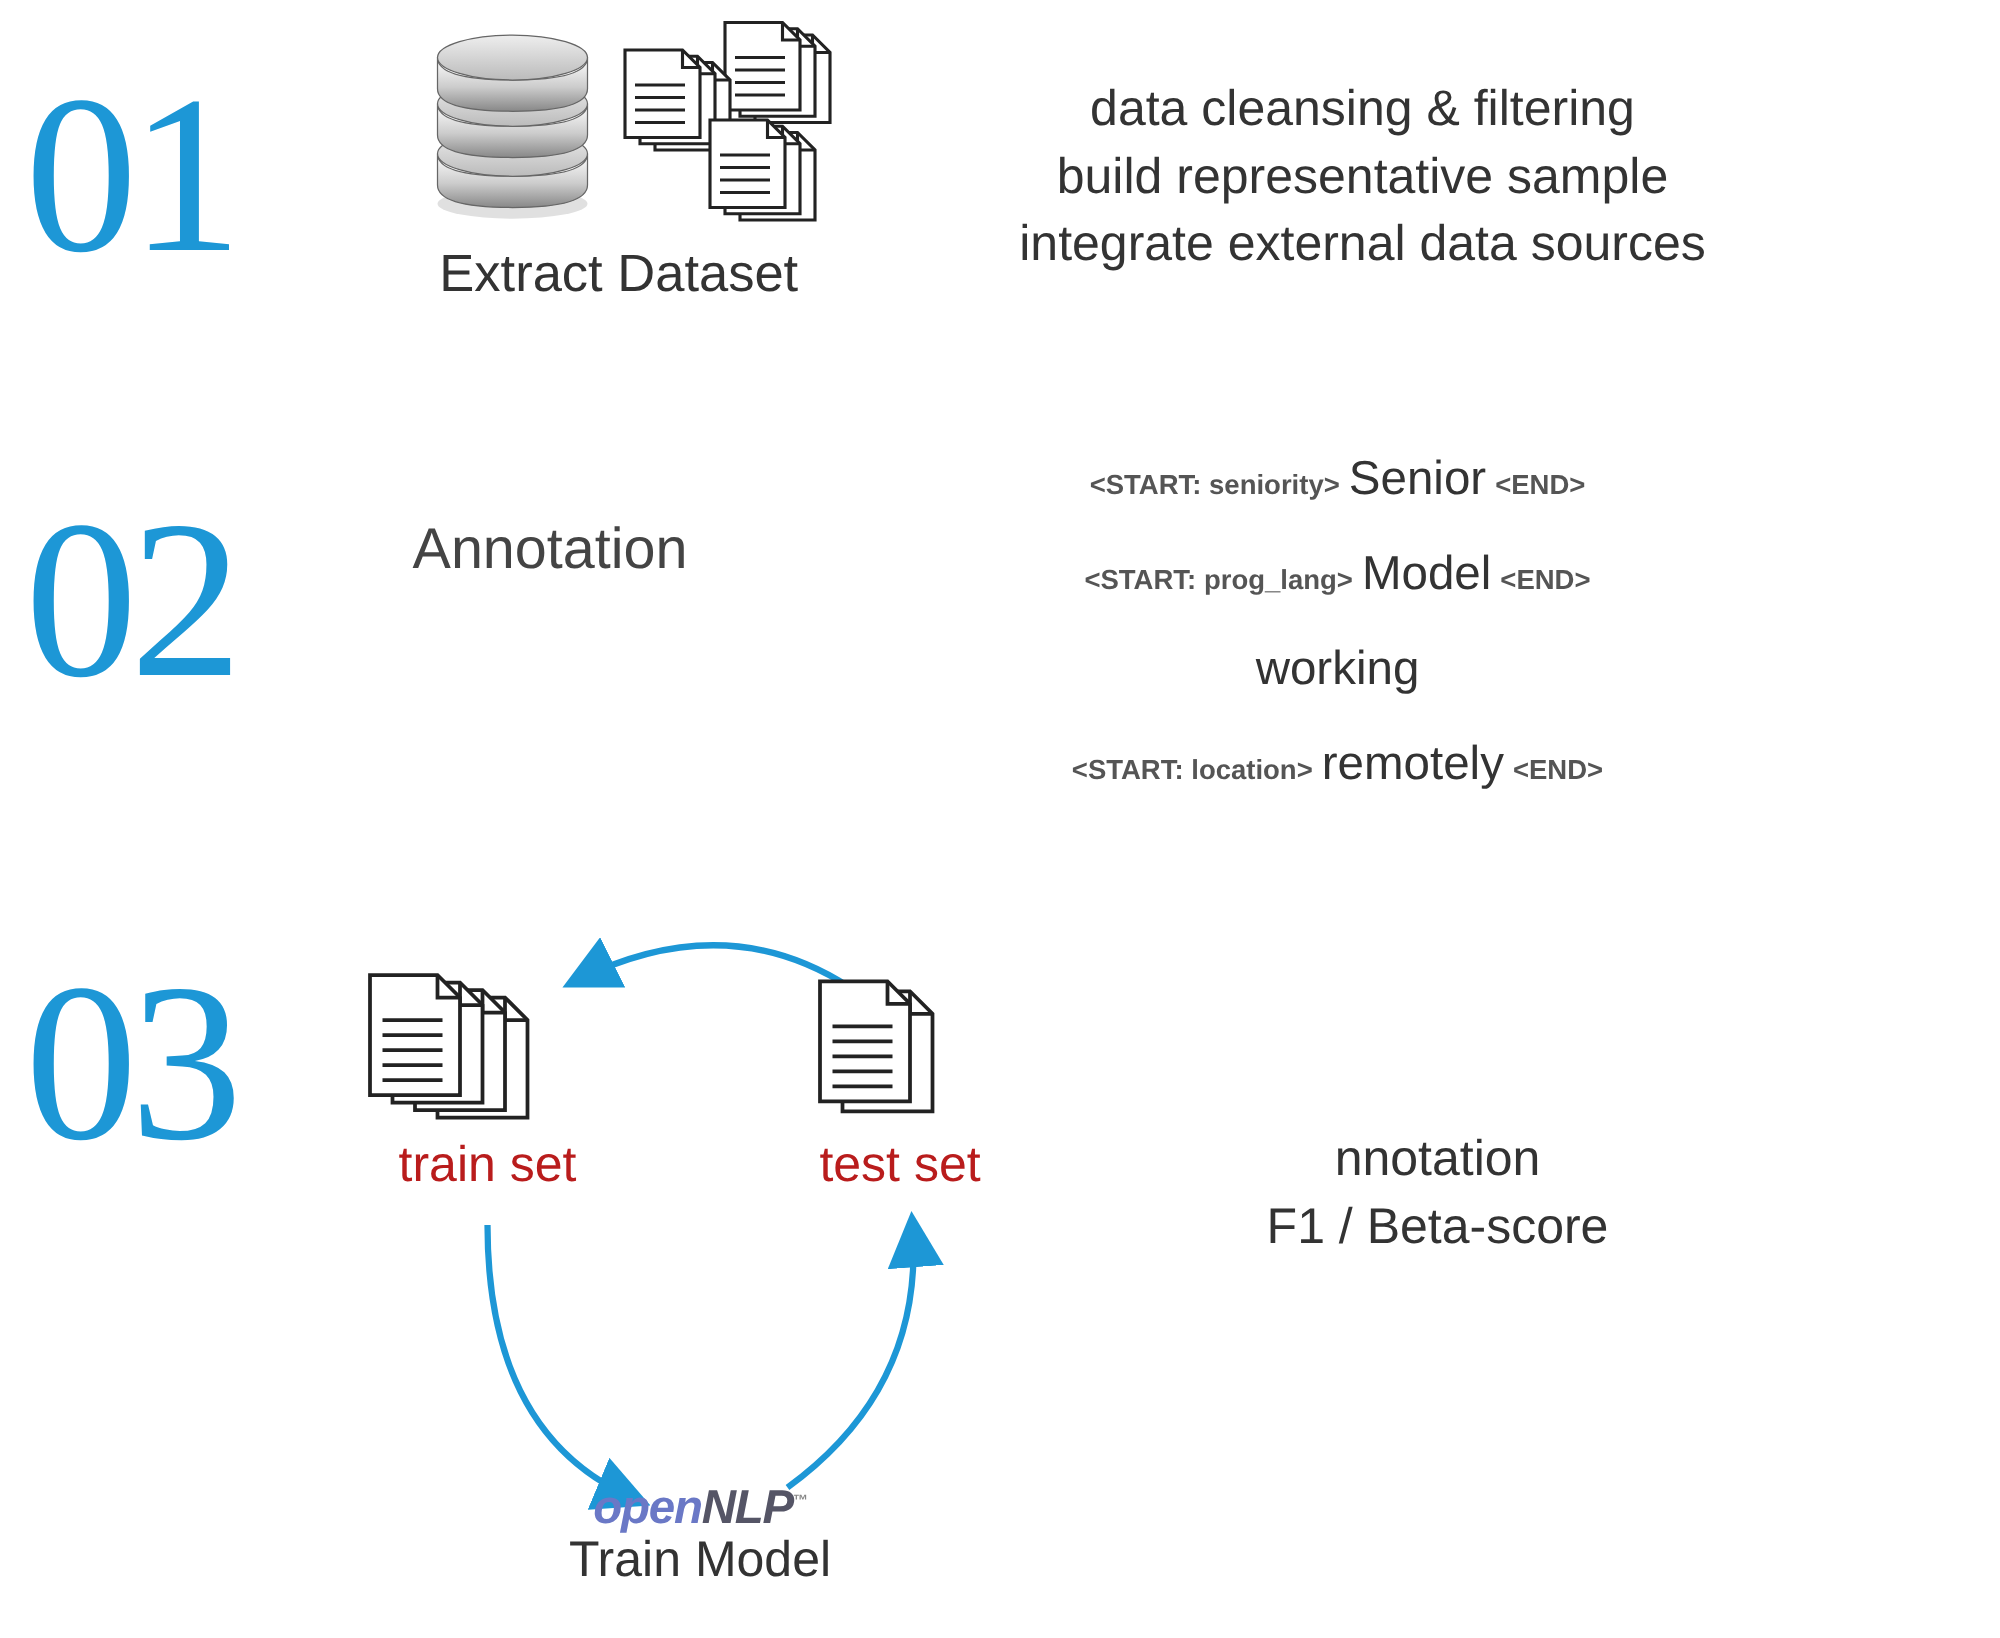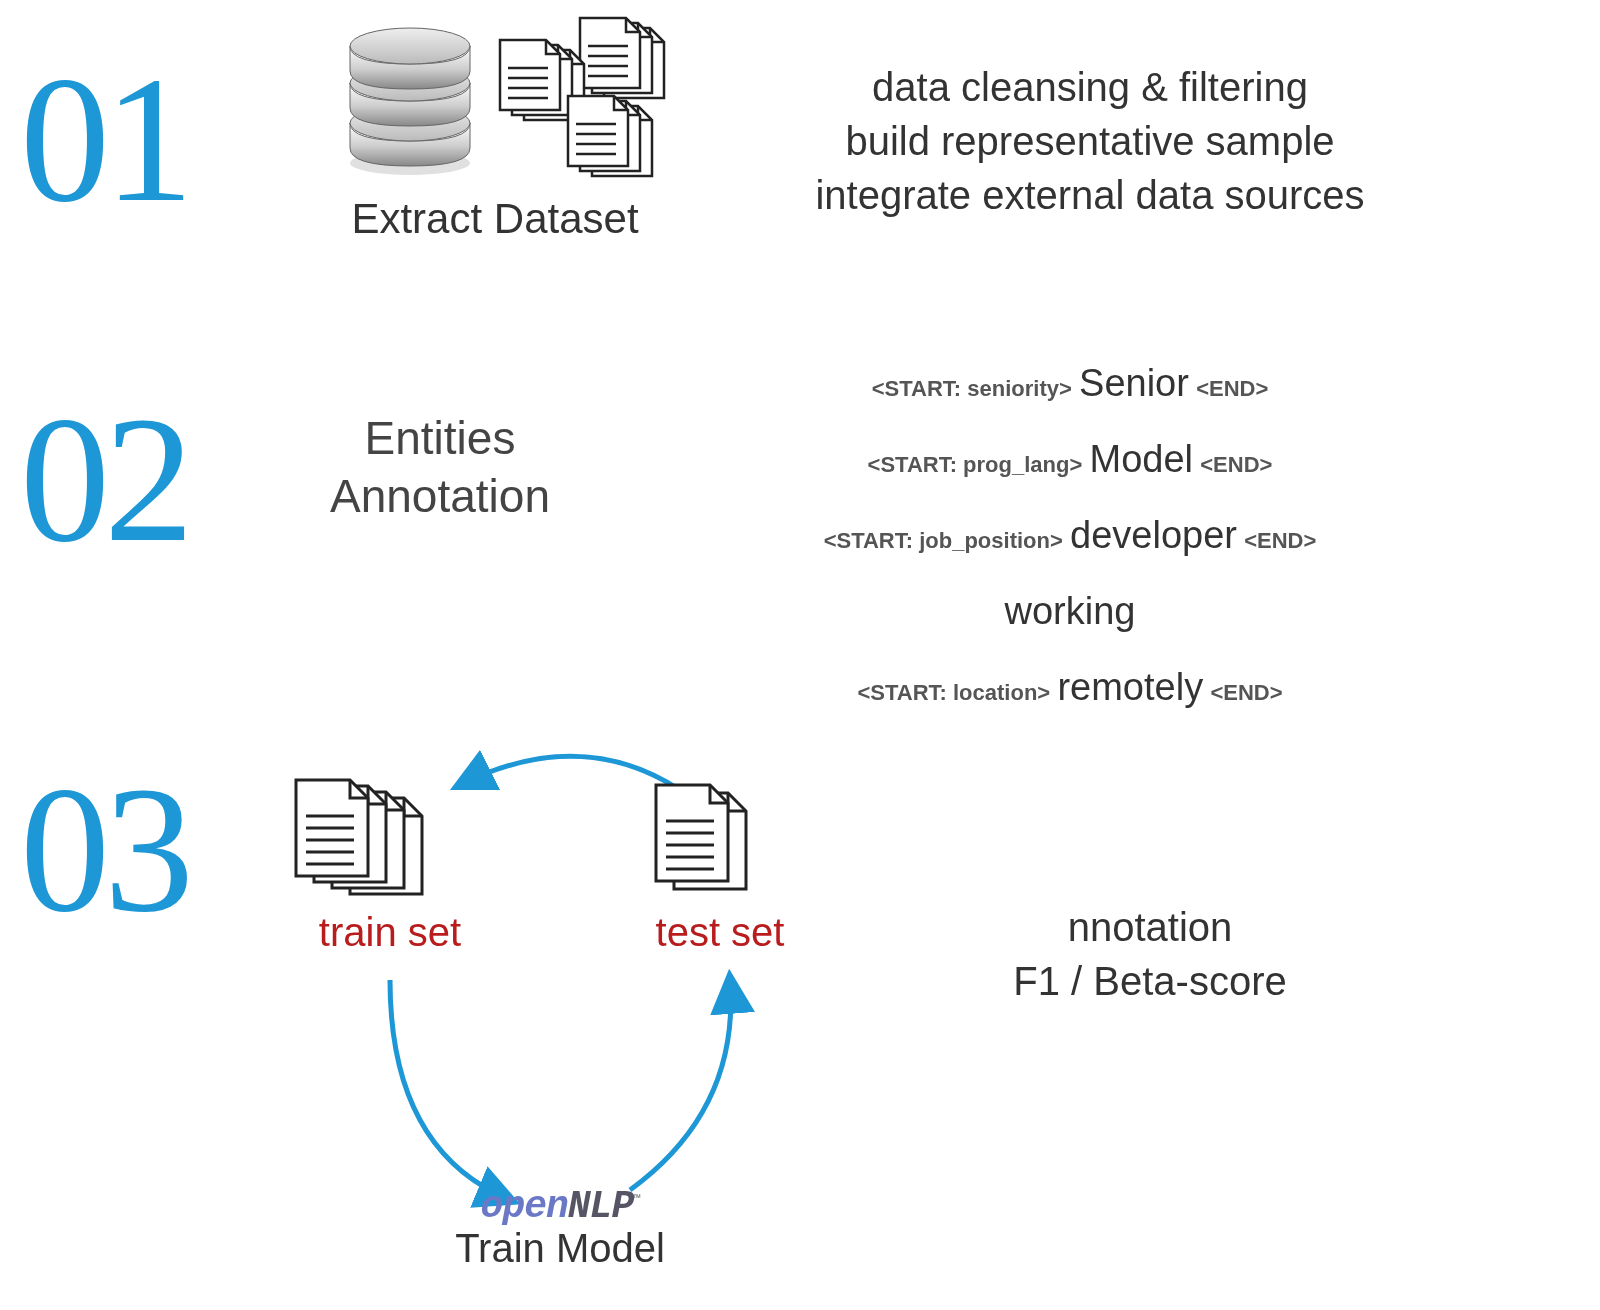--- a/index.html
+++ b/index.html
@@ -6,21 +6,21 @@
   .page{width:1336px;height:1310px;position:relative;}
   .stepnum{font-family:"Bodoni MT","Didot","Times New Roman",serif;font-weight:400;color:#1d97d6;font-size:180px;line-height:1;position:absolute;letter-spacing:-6px;}
   .thin{font-weight:100;}
   .c1{position:absolute;}
   .desc{font-size:40px;font-weight:200;color:#333;text-align:center;line-height:1.35;}
   .midlabel{font-size:46px;font-weight:200;color:#444;text-align:center;}
   .ann{font-size:26px;font-weight:200;color:#555;text-align:center;line-height:2.0;}
   .ann .tag{font-size:22px;color:#555;font-weight:bold;}
   .ann .val{font-size:38px;color:#333;}
   .setlbl{font-size:40px;font-weight:200;color:#b91c1c;}
-  .logo{font-family:Liberation Mono, monospace;font-style:italic;font-weight:600;font-size:38px;color:#6a78c6;letter-spacing:-1px;}
+  .logo{font-family:Liberation Sans, sans-serif;font-style:italic;font-weight:600;font-size:38px;color:#6a78c6;letter-spacing:-1px;}
   .logo .nlp{color:#556;}
   .tm{font-size:12px;vertical-align:super;color:#888;font-style:normal;}
   svg{overflow:visible;}
 </style>
 </head>
 <body>
 
 <div class="page">
 
   <div class="stepnum c1" style="left:20px;top:50px;">01</div>
@@ -121,28 +121,26 @@
 
   <div class="c1 desc" style="left:740px;top:60px;width:700px;">
     <div>data cleansing &amp; filtering</div>
     <div>build representative sample</div>
     <div>integrate external data sources</div>
   </div>
 
   <div class="stepnum c1" style="left:20px;top:390px;">02</div>
 
   <div class="c1 midlabel" style="left:290px;top:410px;width:300px;line-height:1.25;">
-    <div class="thin">Entities</div>
     <div><span>A</span><span class="thin">nnotation</span></div>
   </div>
 
   <div class="c1 ann" style="left:720px;top:345px;width:700px;">
     <div><span class="tag">&lt;START: seniority&gt;</span> <span class="val">Senior</span> <span class="tag">&lt;END&gt;</span></div>
     <div><span class="tag">&lt;START: prog_lang&gt;</span> <span class="val">Model</span> <span class="tag">&lt;END&gt;</span></div>
-    <div><span class="tag">&lt;START: job_position&gt;</span> <span class="val">developer</span> <span class="tag">&lt;END&gt;</span></div>
     <div><span class="val">working</span></div>
     <div><span class="tag">&lt;START: location&gt;</span> <span class="val">remotely</span> <span class="tag">&lt;END&gt;</span></div>
   </div>
 
   <div class="stepnum c1" style="left:20px;top:760px;">03</div>
 
   <div class="c1" style="left:260px;top:730px;width:560px;height:560px;">
     <svg width="560" height="560" viewBox="0 0 560 560">
       <defs>
         <marker id="arr" viewBox="0 0 12 12" refX="9" refY="6" markerWidth="9" markerHeight="9" orient="auto">

